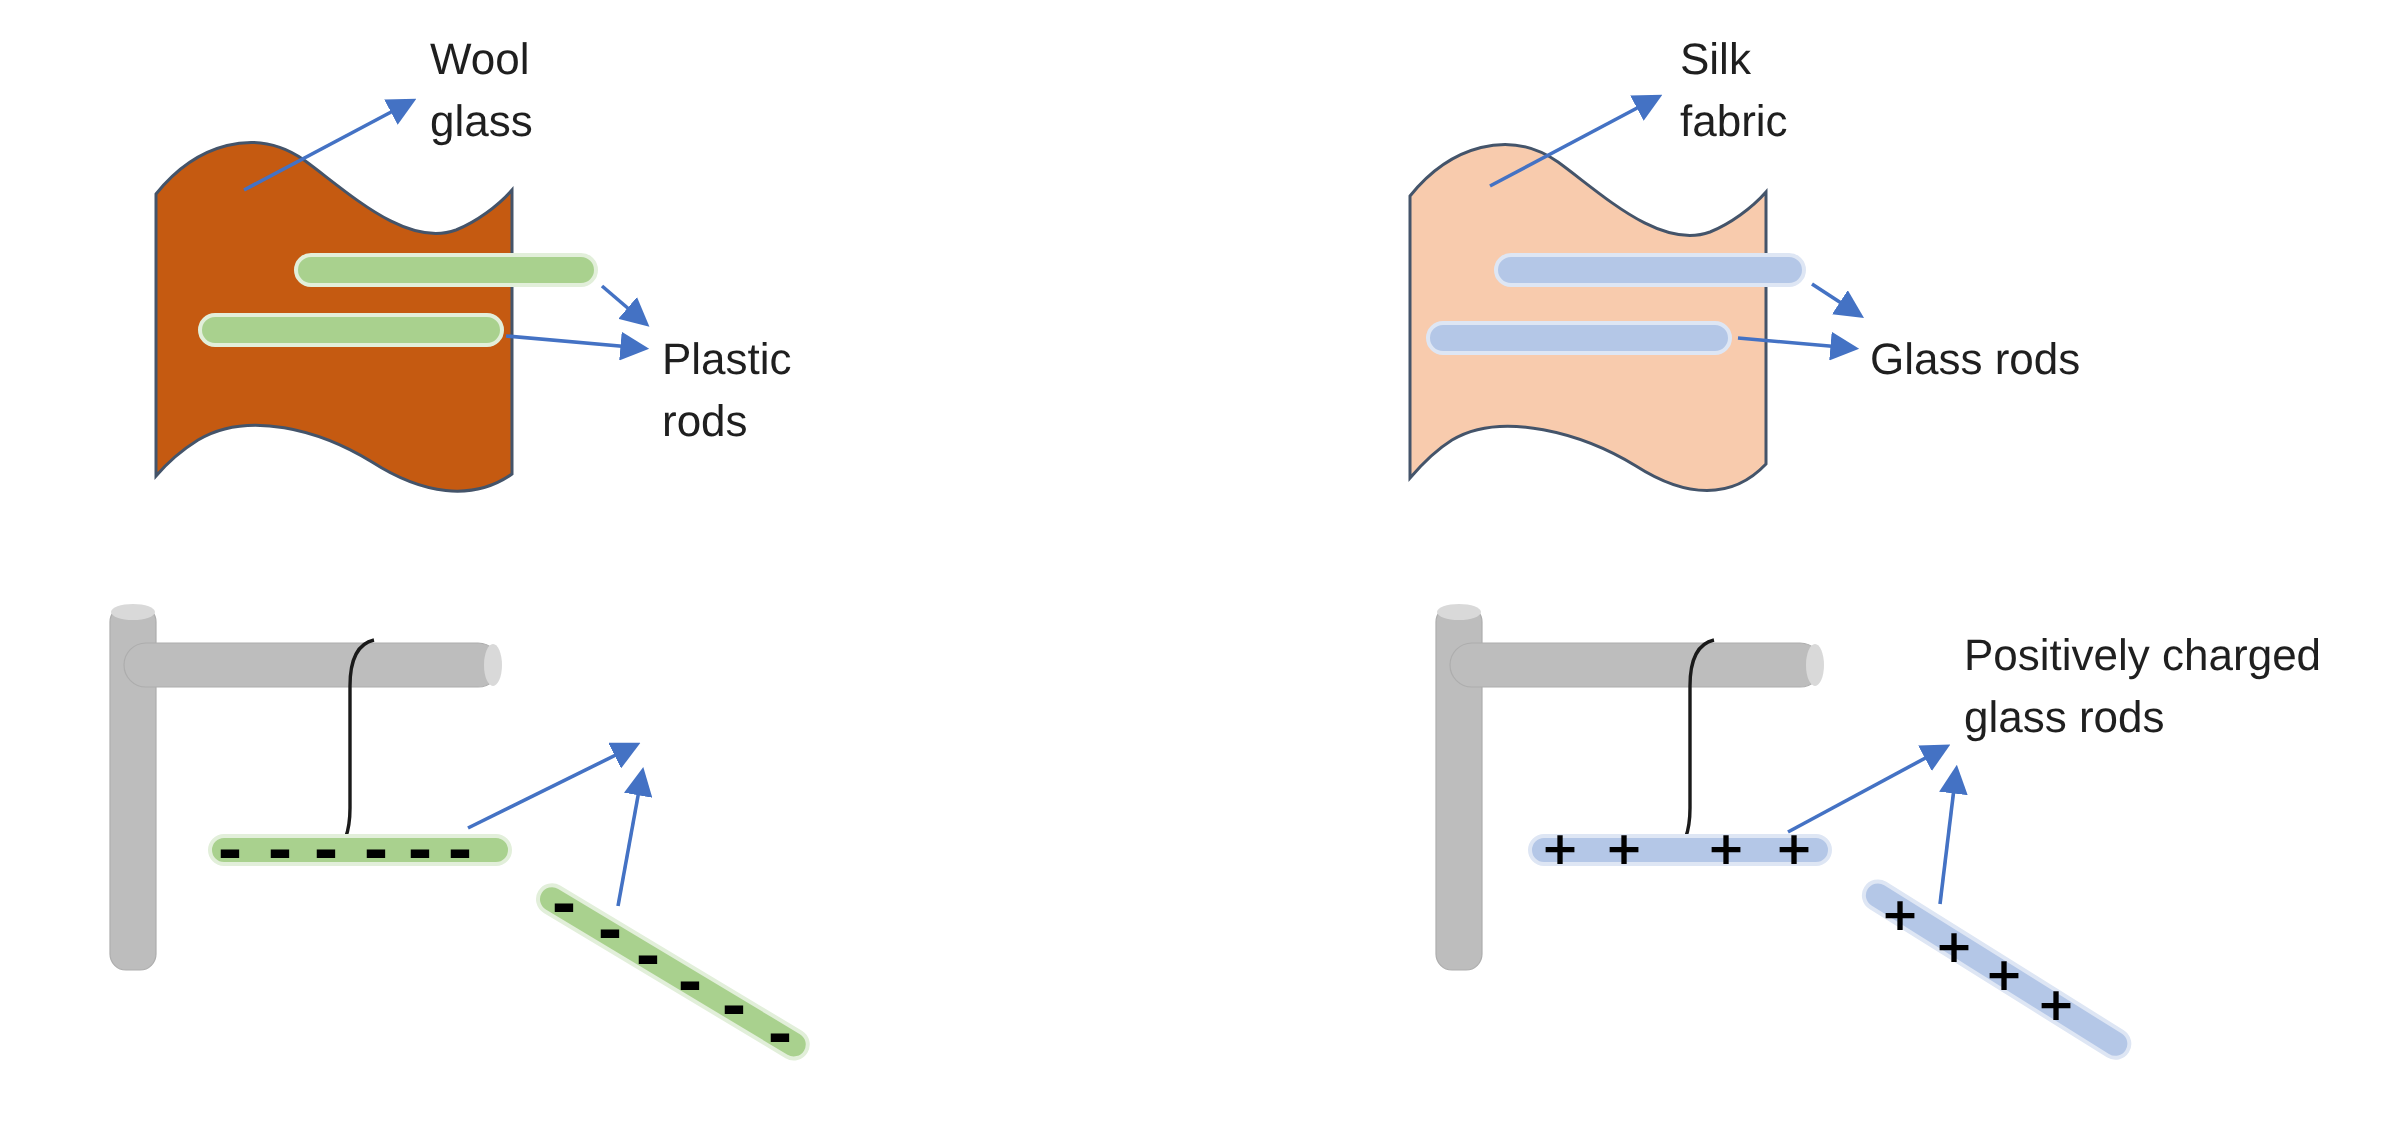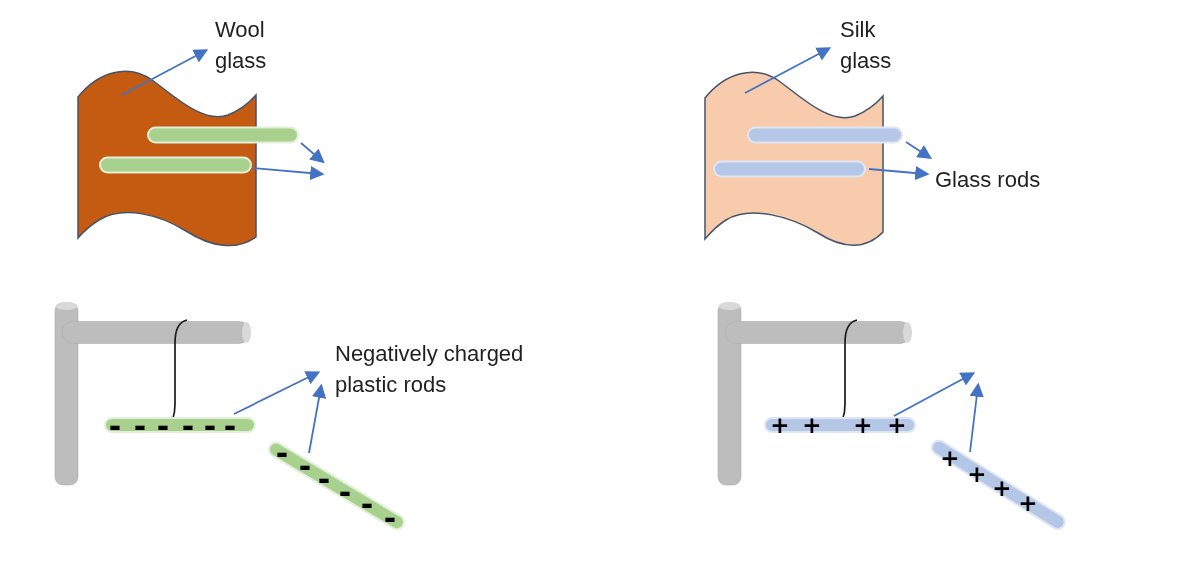--- a/index.html
+++ b/index.html
@@ -97,19 +97,21 @@
     <text class="charge charge-plus" x="950" y="458" dominant-baseline="central">+</text>
     <text class="charge charge-plus" x="977" y="474" dominant-baseline="central">+</text>
     <text class="charge charge-plus" x="1002" y="488" dominant-baseline="central">+</text>
     <text class="charge charge-plus" x="1028" y="503" dominant-baseline="central">+</text>
     <line class="arrow" x1="894" y1="416" x2="972" y2="374" marker-end="url(#arrowhead)" stroke="#4472C4"></line>
     <line class="arrow" x1="970" y1="452" x2="978" y2="386" marker-end="url(#arrowhead)" stroke="#4472C4"></line>
   </svg>
 
   <div class="label" style="left:215px; top:14px;">Wool
 glass</div>
+  <div class="label" style="left:331px; top:164px;">Plastic
+rods</div>
   <div class="label" style="left:840px; top:14px;">Silk
-glass</div>
+fabric</div>
   <div class="label" style="left:935px; top:164px;">Glass rods</div>
-  <div class="label" style="left:335px; top:338px;">Negatively charged
-plastic rods</div>
+  <div class="label" style="left:982px; top:312px;">Positively charged
+glass rods</div>
 
 </div>
 
 </body></html>

